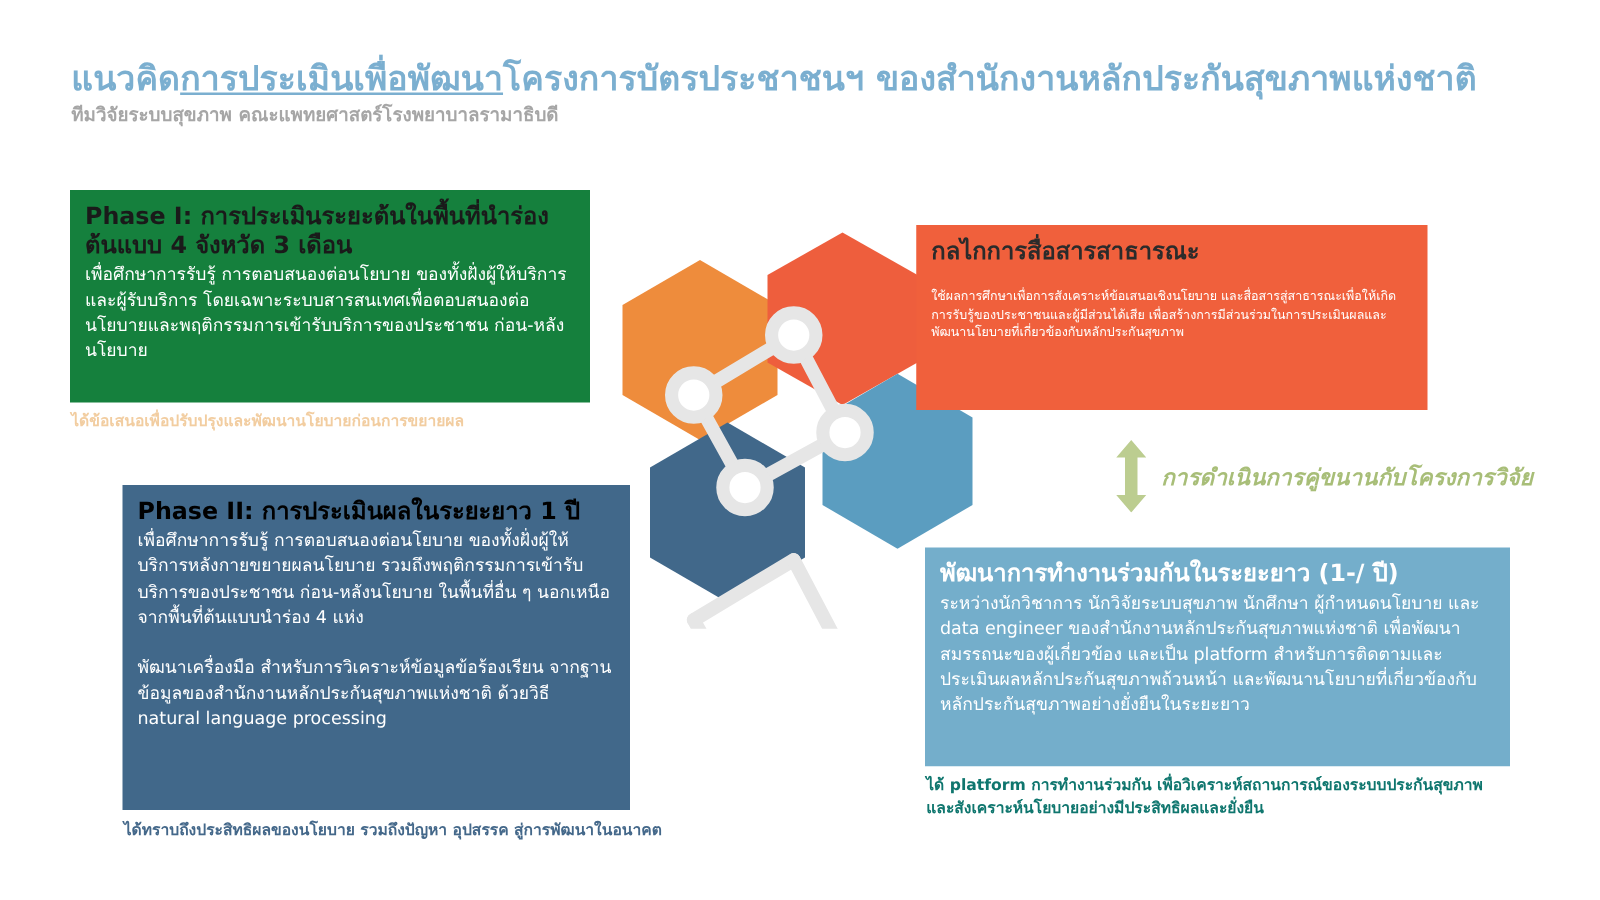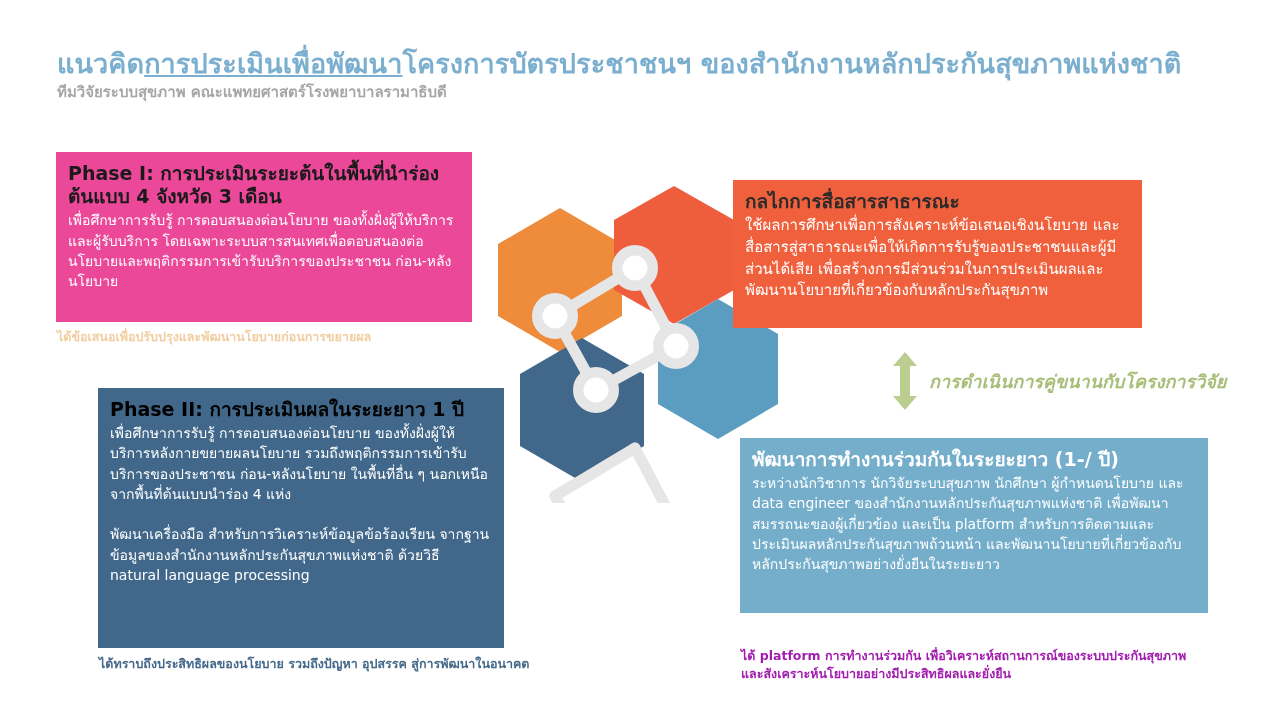--- a/index.html
+++ b/index.html
@@ -74,21 +74,21 @@
     line-height: 1.45;
     margin: 0;
   }
 
   
   .card-phase1 {
     left: 56px;
     top: 152px;
     width: 416px;
     height: 170px;
-    background: #ec4899;
+    background: #15803d;
   }
   .card-phase1 .card-title {
     font-size: 19px;
     color: #1a1a1a;
   }
   .card-phase1 .card-body {
     font-size: 14px;
     color: #ffffff;
     margin-top: 2px;
   }
@@ -99,23 +99,23 @@
     top: 180px;
     width: 409px;
     height: 148px;
     background: #F0603C;
   }
   .card-comm .card-title {
     font-size: 19px;
     color: #2b2b2b;
   }
   .card-comm .card-body {
-    font-size: 15px;
-    color: #ffffff;
-    margin-top: 2px;
+    font-size: 10px;
+    color: #ffffff;
+    margin-top: 18px;
   }
 
   
   .card-phase2 {
     left: 98px;
     top: 388px;
     width: 406px;
     height: 260px;
     background: #41688A;
   }
@@ -163,22 +163,21 @@
   .caption-phase2 {
     left: 99px;
     top: 655px;
     width: 470px;
     color: #44688A;
   }
   .caption-collab {
     left: 741px;
     top: 619px;
     width: 470px;
-    color: #a21caf;
-    margin-top: 28px;
+    color: #0f766e;
   }
 
   
   .arrow-note {
     position: absolute;
     left: 892px;
     top: 352px;
     display: flex;
     align-items: center;
     gap: 11px;

